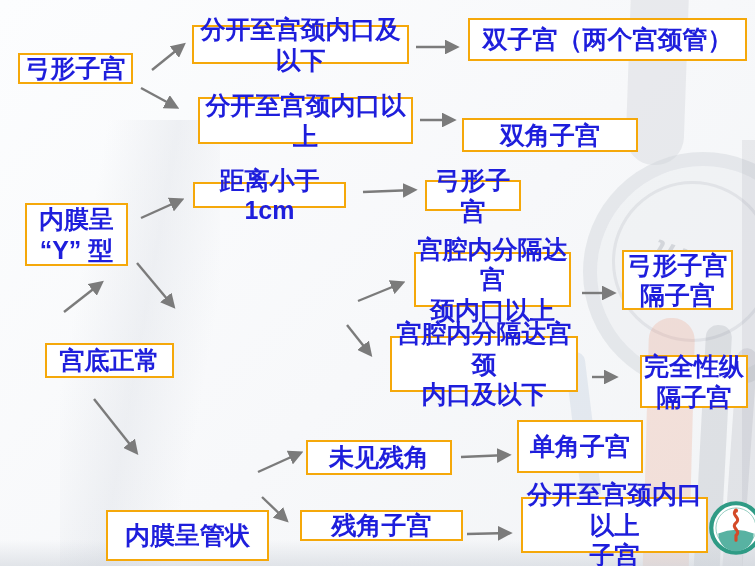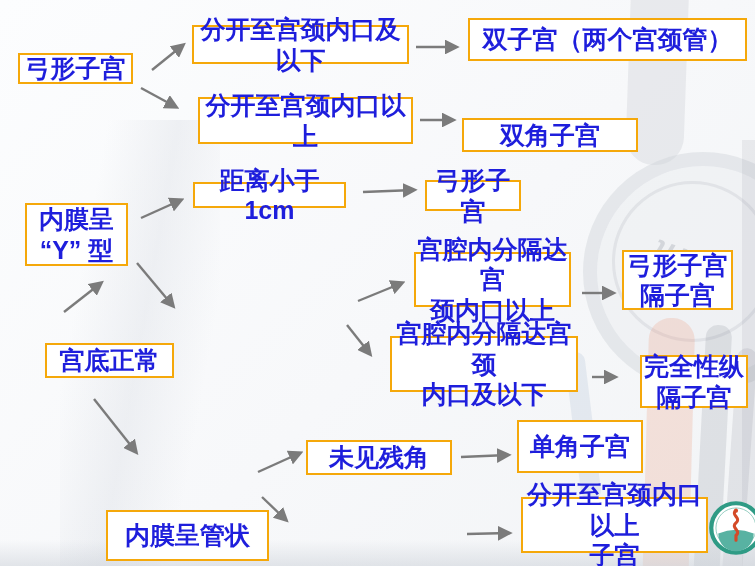--- a/index.html
+++ b/index.html
@@ -142,16 +142,17 @@
   <div class="node" style="left:622px;top:250px;width:111px;height:60px;">弓形子宫
 隔子宫</div>
   <div class="node" style="left:45px;top:343px;width:129px;height:35px;">宫底正常</div>
   <div class="node" style="left:390px;top:336px;width:188px;height:56px;">宫腔内分隔达宫颈
 内口及以下</div>
   <div class="node" style="left:624px;top:355px;width:108px;height:53px;margin-left:16px;">完全性纵
 隔子宫</div>
   <div class="node" style="left:106px;top:474px;width:163px;height:51px;margin-top:36px;">内膜呈管状</div>
   <div class="node" style="left:306px;top:440px;width:146px;height:35px;">未见残角</div>
   <div class="node" style="left:517px;top:420px;width:126px;height:53px;">单角子宫</div>
+  <div class="node" style="left:300px;top:510px;width:163px;height:31px;">残角子宫</div>
   <div class="node" style="left:521px;top:497px;width:187px;height:56px;">分开至宫颈内口以上
 子宫</div>
 
 </div>
 
 </body></html>

